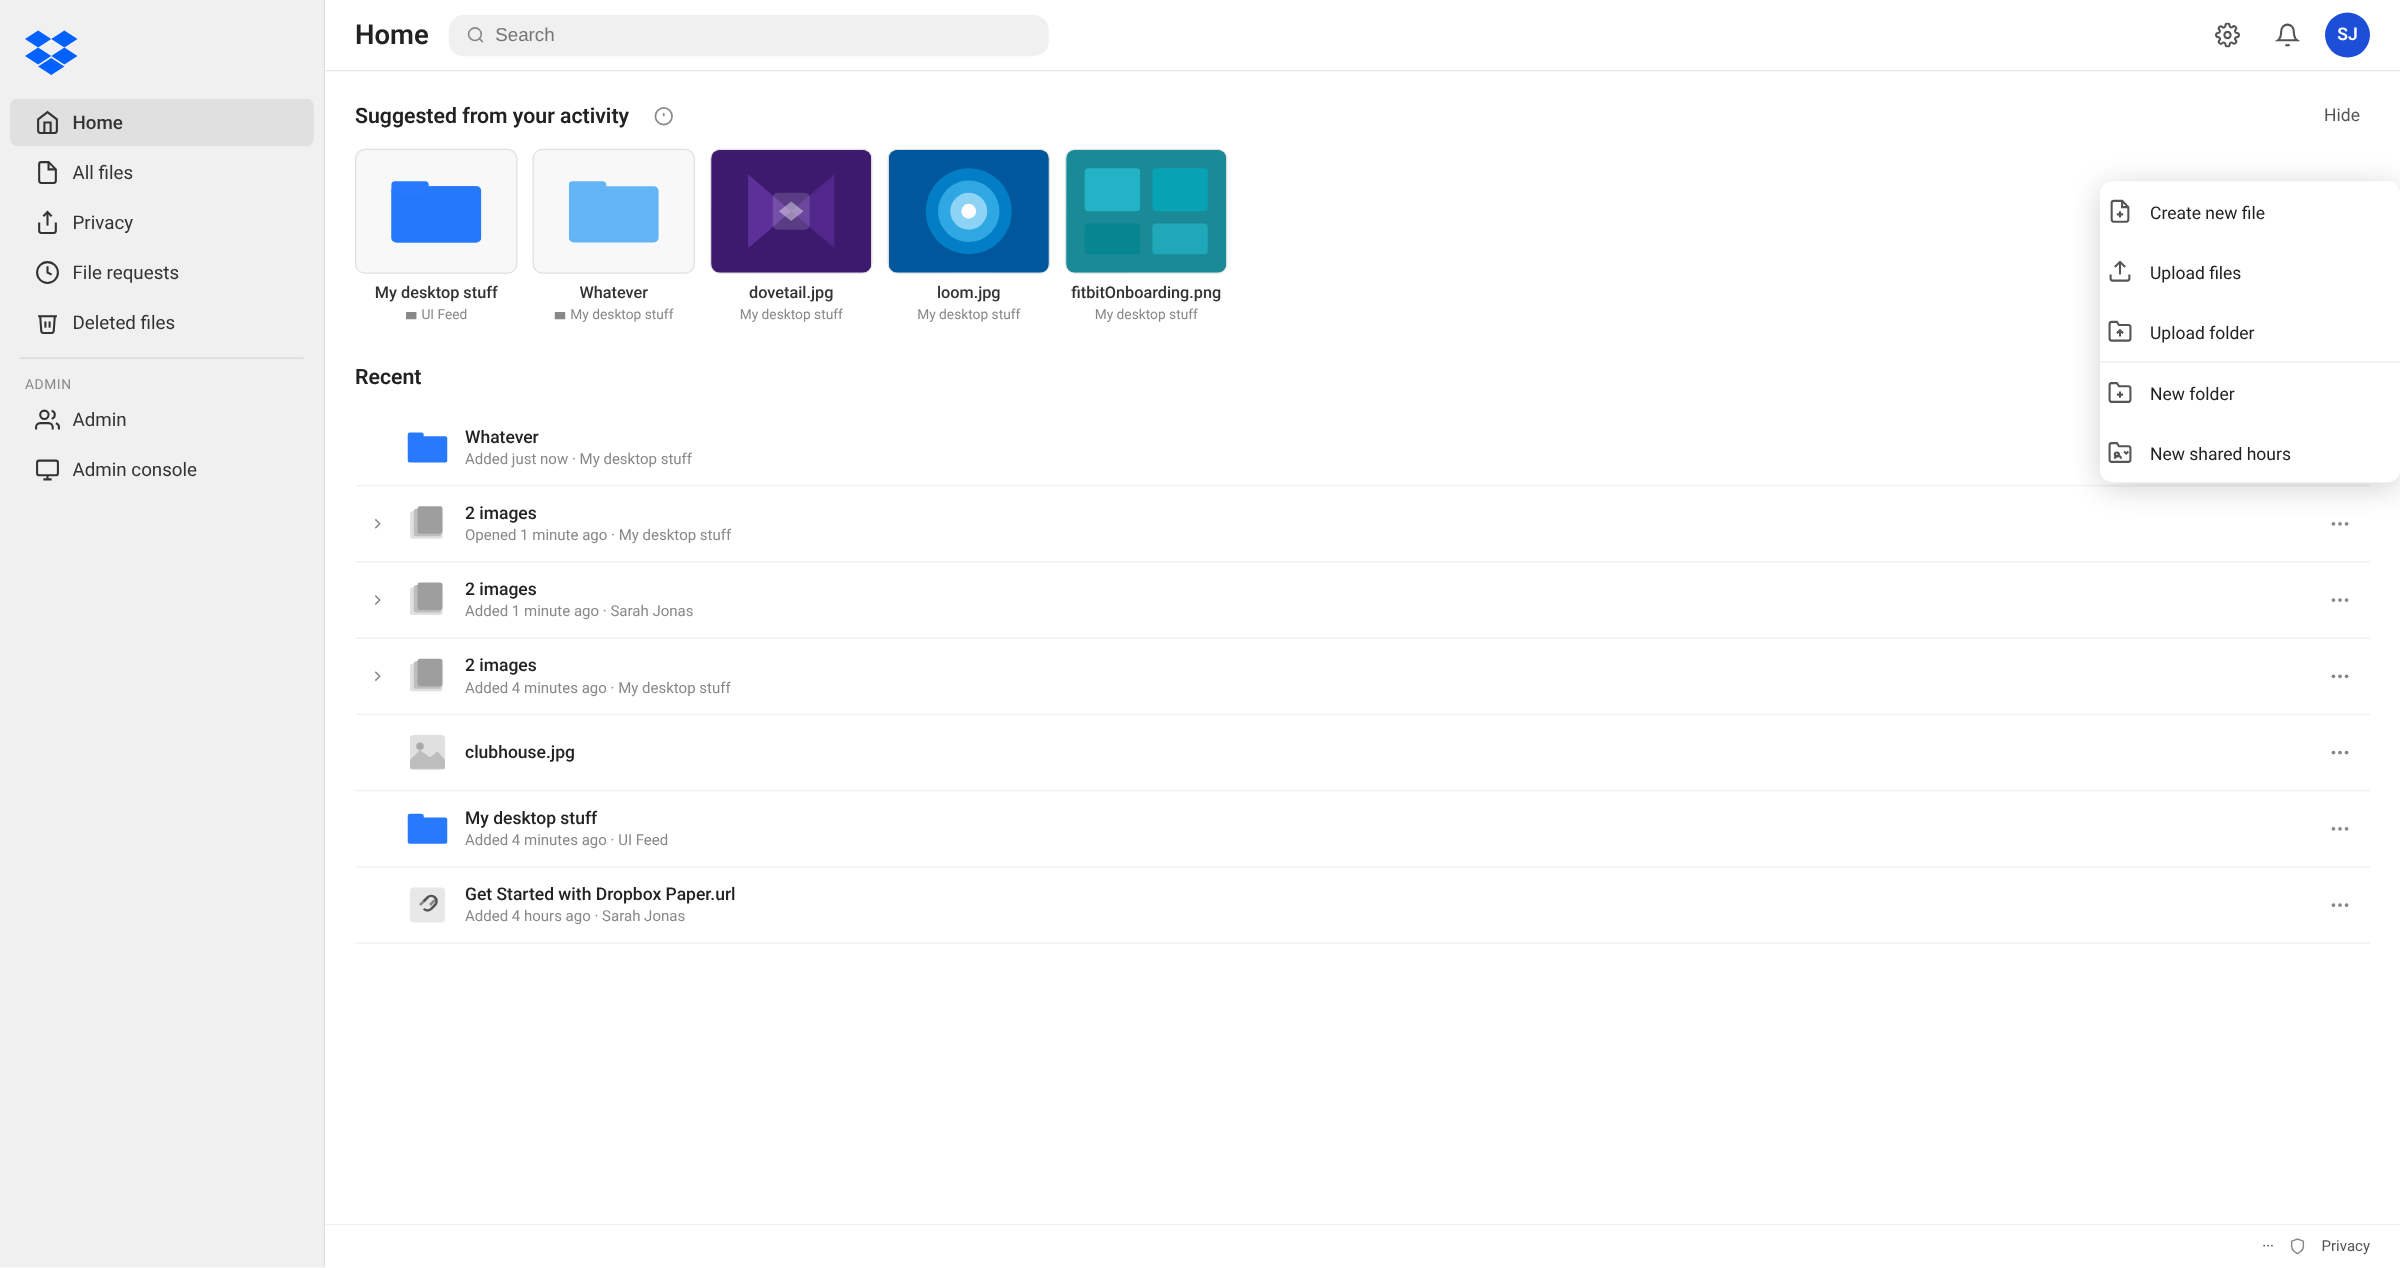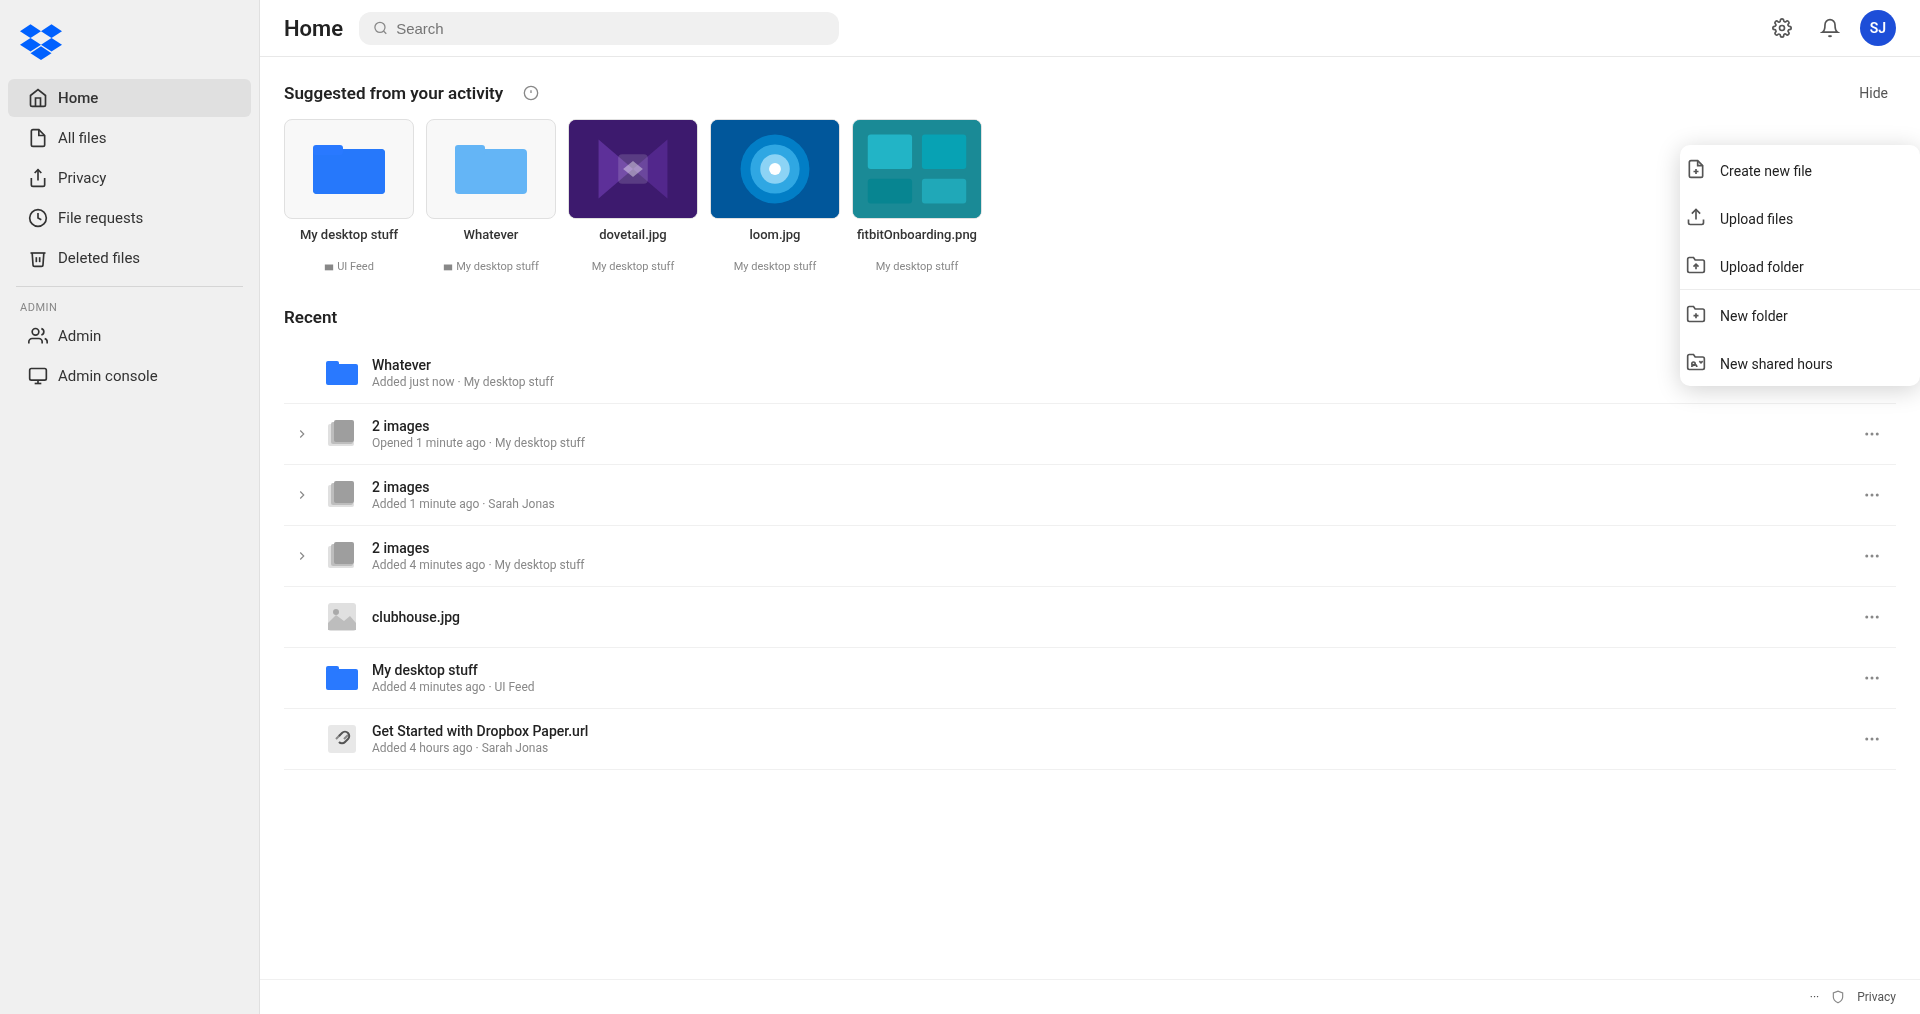--- a/index.html
+++ b/index.html
@@ -188,21 +188,21 @@
       text-align: center;
       font-weight: 500;
     }
     .card-sublabel {
       font-size: 11px;
       color: #888;
       text-align: center;
       display: flex;
       align-items: center;
       gap: 3px;
-      margin-top: 18px;
+      margin-top: 3px;
       justify-content: center;
     }
     .folder-icon-blue {
       width: 72px;
       height: 60px;
     }
     .folder-icon-light {
       width: 72px;
       height: 60px;
     }

